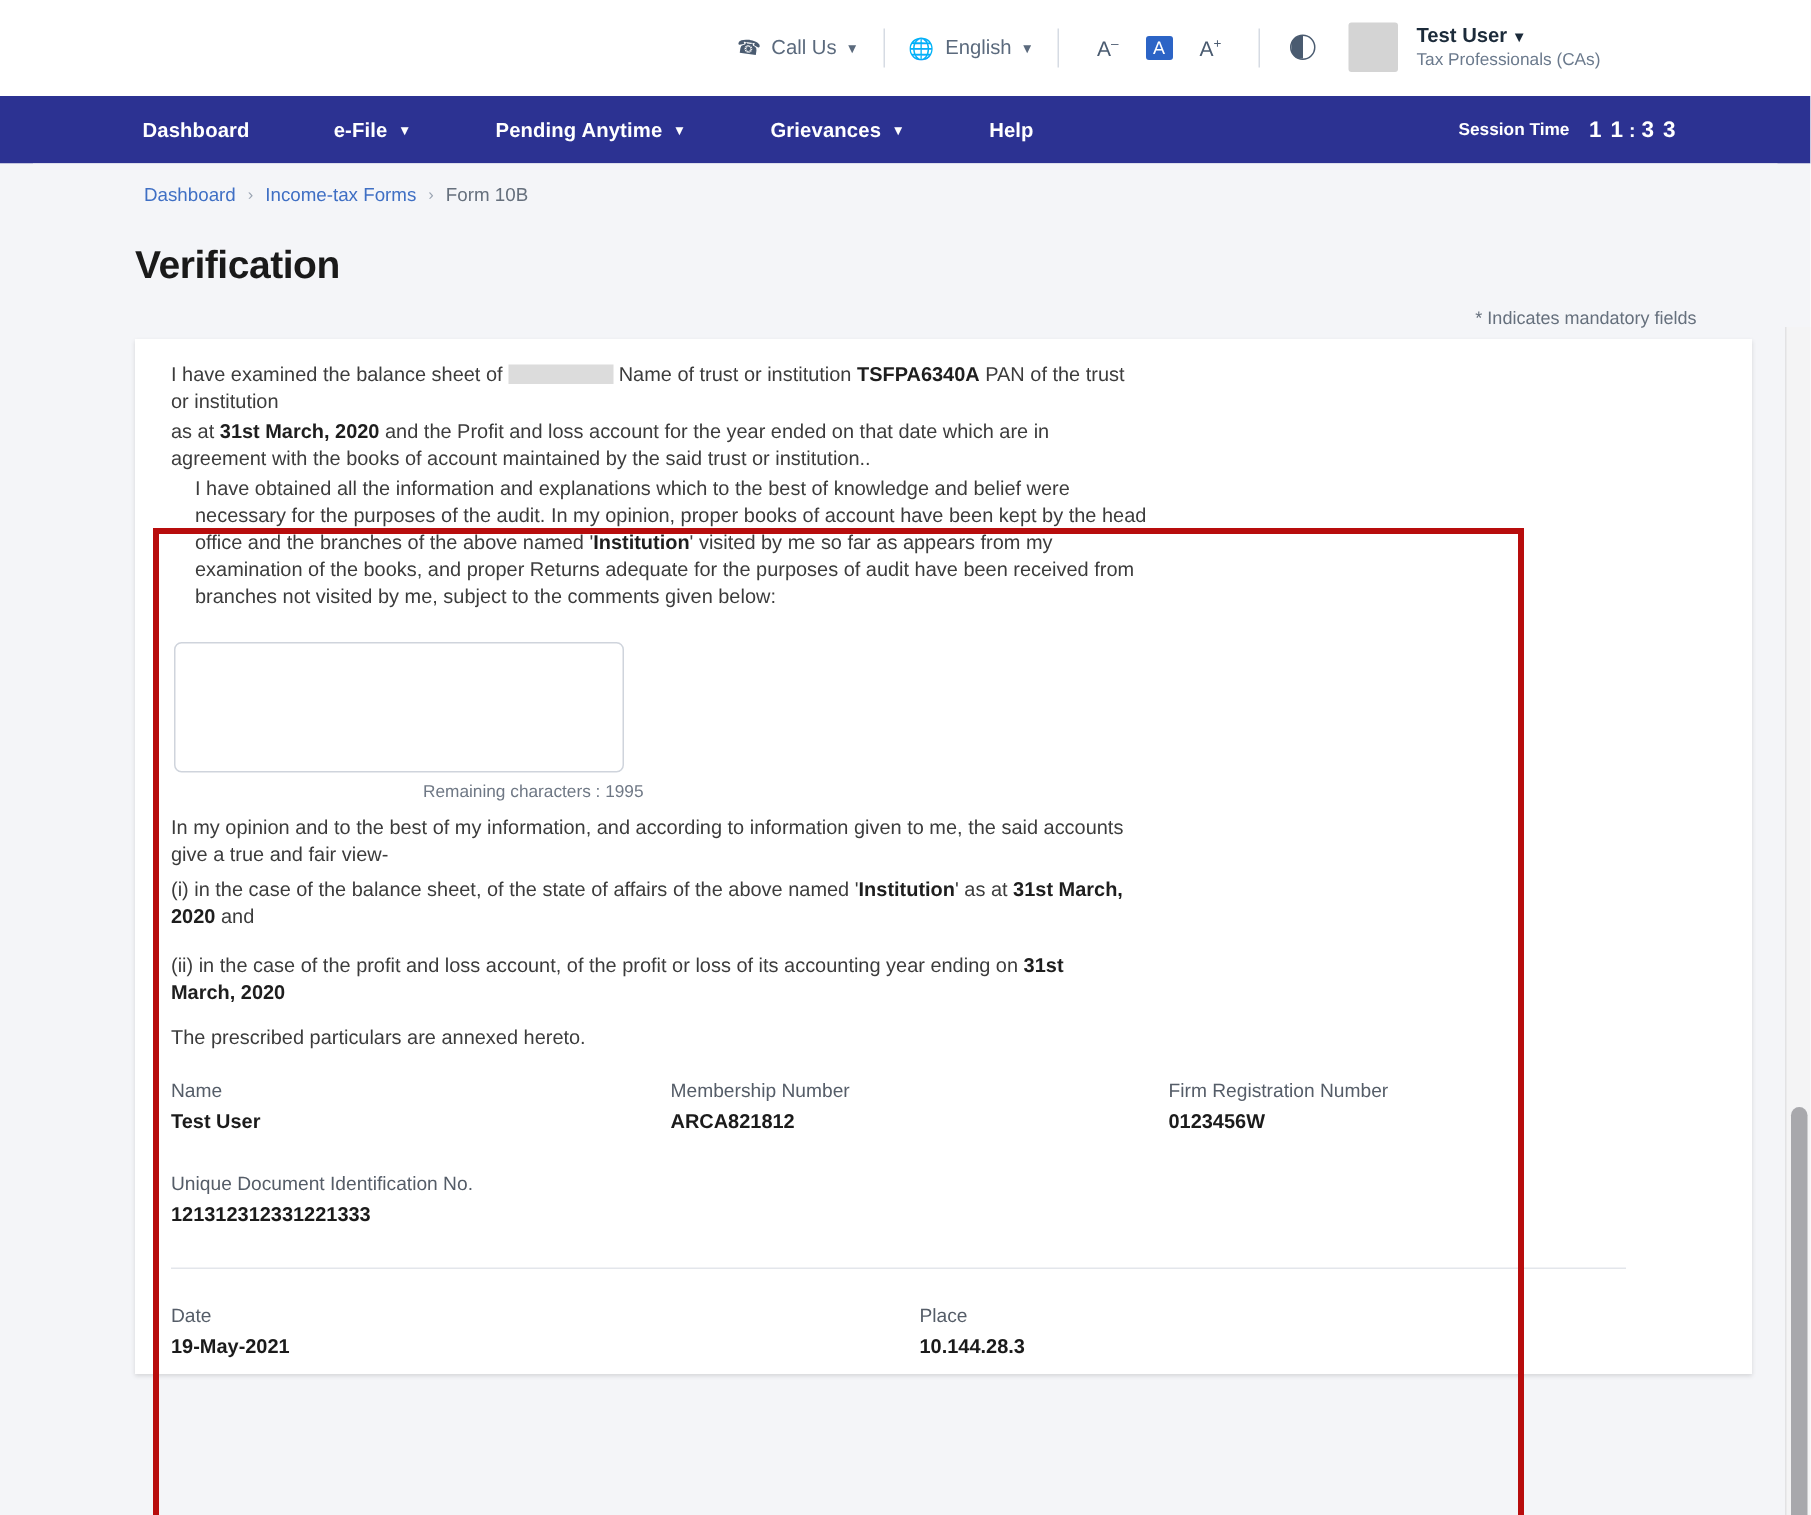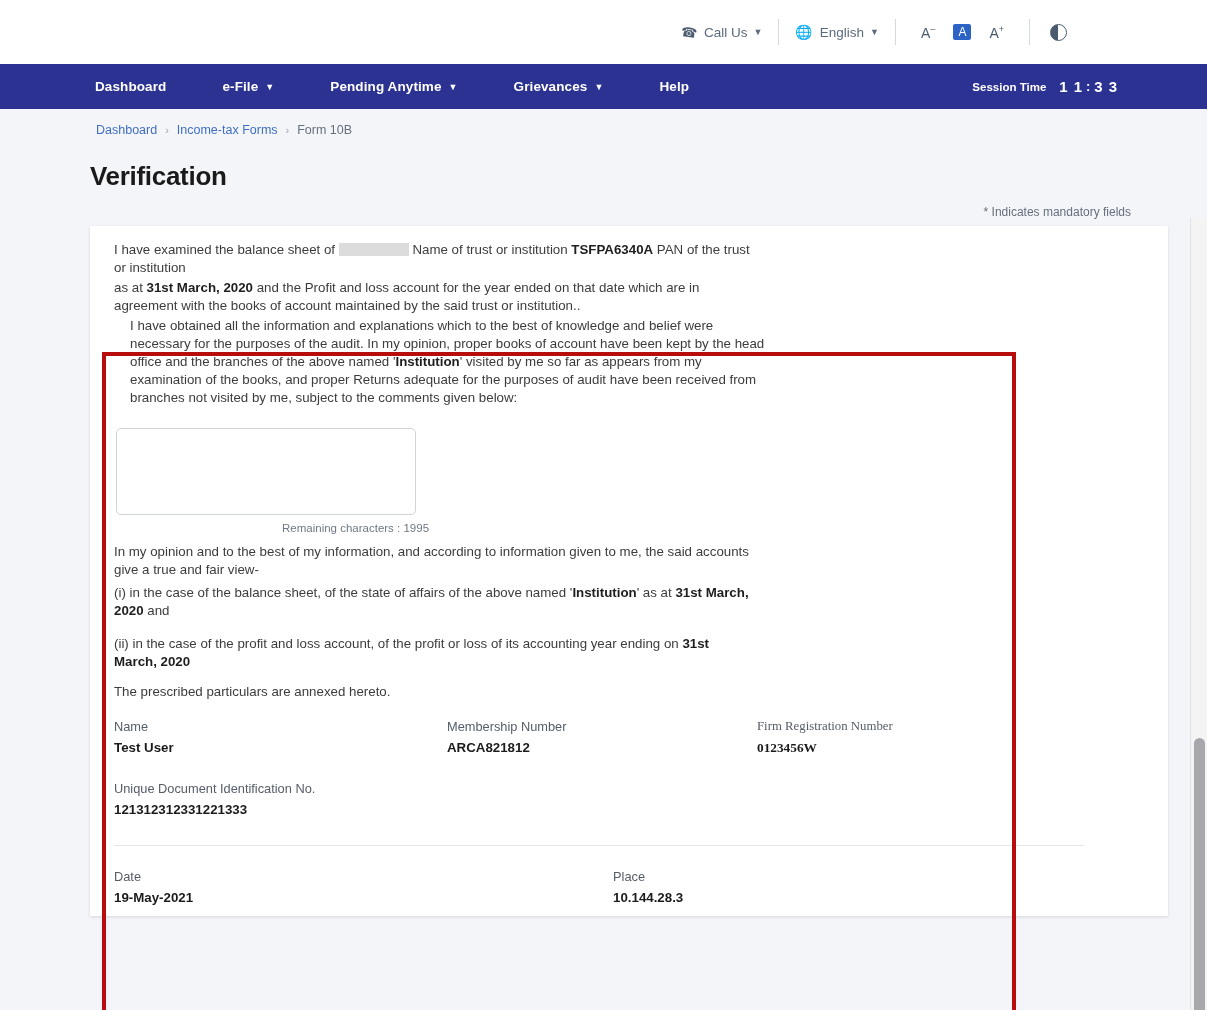--- a/index.html
+++ b/index.html
@@ -130,21 +130,21 @@
   .p4 { position: absolute; left: 0; top: 302px; }
   .p5 { position: absolute; left: 0; top: 343px; }
   .p6 { position: absolute; left: 0; top: 394px; }
   .p7 { position: absolute; left: 0; top: 443px; font-size: 13.3px; color:#3c3c3c; }
 
   .field-grid { position: absolute; left: 0; top: 478px; width: 945px; }
   .fg-row { position: relative; height: 62px; }
   .fg-cell { position: absolute; top: 0; }
   .fg-c1 { left: 0; }
   .fg-c2 { left: 333px; }
-  .fg-c3 { left: 643px; font-family: Liberation Serif, serif; }
+  .fg-c3 { left: 665px; }
   .fg-label { font-size: 12.8px; color: #555d68; margin-bottom: 6px; }
   .fg-value { font-size: 13.3px; color: #1b1b1b; font-weight: 700; }
 
   .divider {
     position: absolute; left: 0; top: 604px; width: 970px; height: 1px; background: #e3e6eb;
   }
   .footer-grid { position: absolute; left: 0; top: 628px; width: 945px; }
 
   
   .red-box {
@@ -183,20 +183,27 @@
         <span class="globe-ico">🌐</span>
         <span>English</span>
         <span class="caret">▼</span>
       </div>
       <div class="hdr-sep"></div>
       <span class="fs-btn"><span>A</span><sup>–</sup></span>
       <span class="fs-btn active">A</span>
       <span class="fs-btn"><span>A</span><sup>+</sup></span>
       <div class="hdr-sep"></div>
       <div class="contrast-ico"></div>
+      <div class="user-block">
+        <div class="avatar"></div>
+        <div class="user-text">
+          <div class="user-name"><span>Test User</span><span class="caret">▼</span></div>
+          <div class="user-role">Tax Professionals (CAs)</div>
+        </div>
+      </div>
     </div>
   </div>
 
   <div class="navbar">
     <div class="nav-inner">
       <div class="nav-item">
           <span>Dashboard</span>
         </div>
       <div class="nav-item">
           <span>e-File</span>

